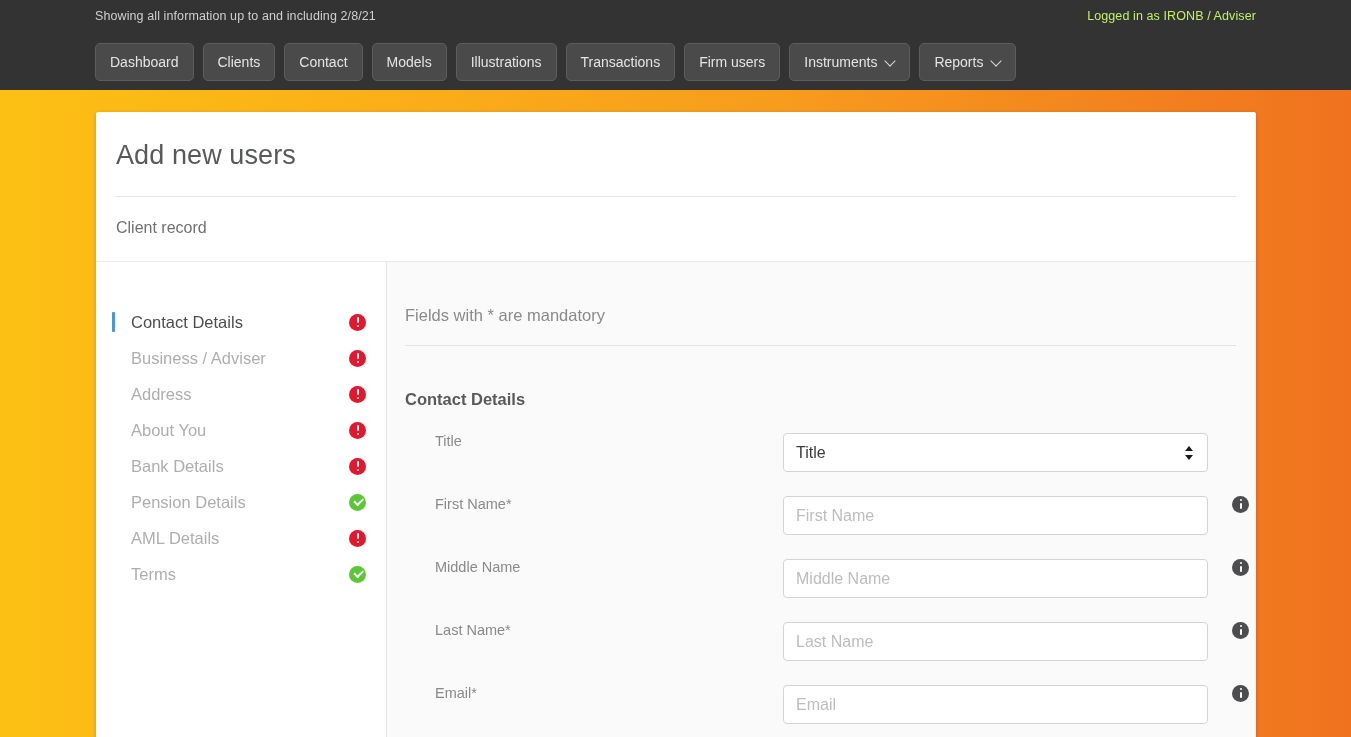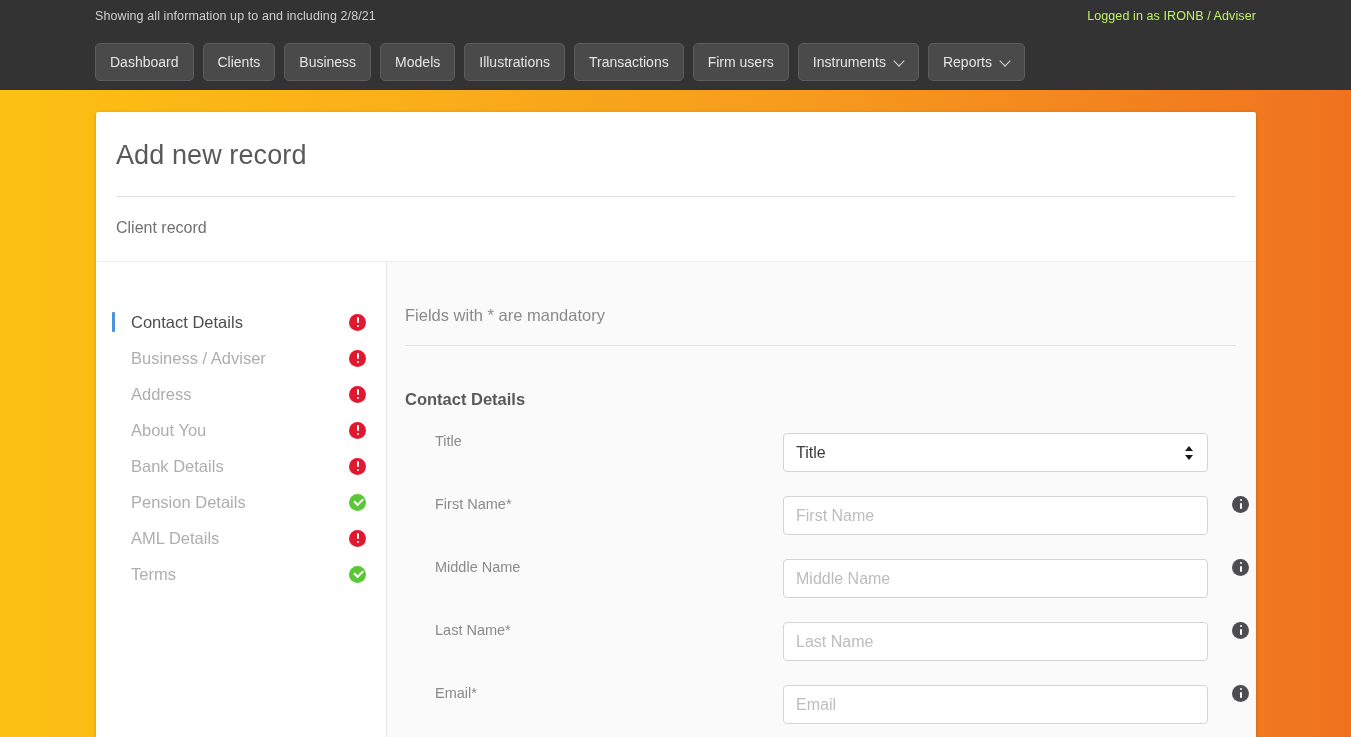--- a/index.html
+++ b/index.html
@@ -315,21 +315,21 @@
   <div class="topbar-info">Showing all information up to and including 2/8/21</div>
   <div class="topbar-user">Logged in as IRONB / Adviser</div>
   <div class="navrow">
       <button class="navbtn">
         <span>Dashboard</span>
       </button>
       <button class="navbtn">
         <span>Clients</span>
       </button>
       <button class="navbtn">
-        <span>Business</span>
+        <span>Contact</span>
       </button>
       <button class="navbtn">
         <span>Models</span>
       </button>
       <button class="navbtn">
         <span>Illustrations</span>
       </button>
       <button class="navbtn">
         <span>Transactions</span>
       </button>
@@ -343,21 +343,21 @@
       <button class="navbtn">
         <span>Reports</span>
         <span class="caret"></span>
       </button>
     </div>
 </div>
 
 <div class="card">
 
   <div class="card-head">
-    <div class="card-title">Add new record</div>
+    <div class="card-title">Add new users</div>
     <div class="card-rule"></div>
     <div class="card-sub">Client record</div>
   </div>
 
   <div class="card-body">
 
     <div class="sidenav">
         <div class="sideitem active">
           <span class="accent"></span>
           <span class="lbl">Contact Details</span>

